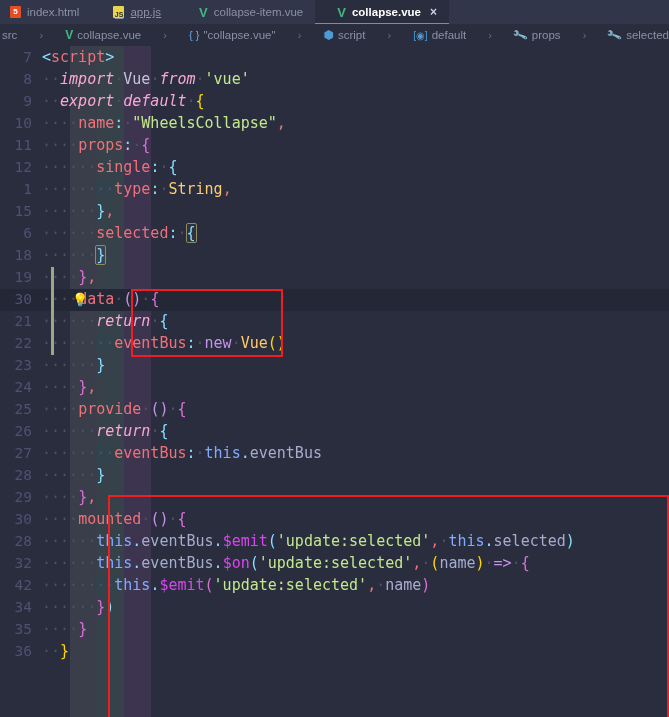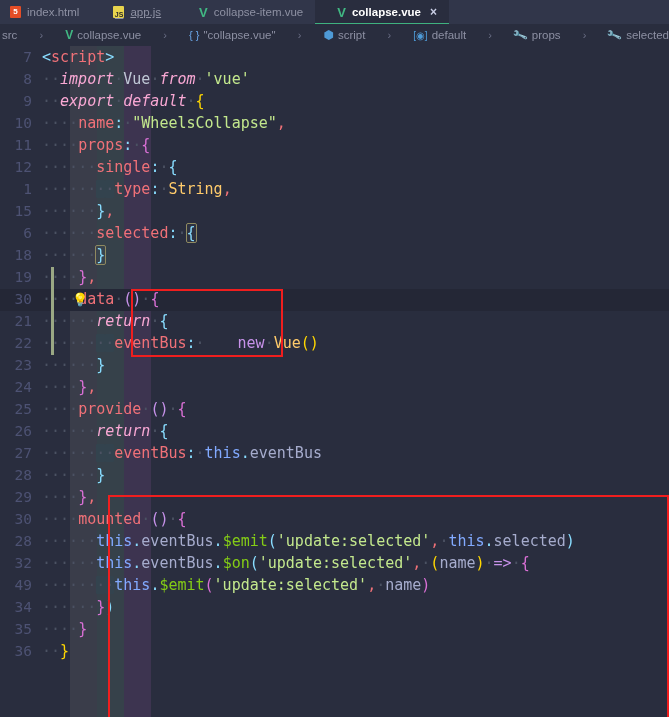--- a/index.html
+++ b/index.html
@@ -111,29 +111,29 @@
   }
   .code { position: relative; flex: 1 1 auto; }
 
   
   .guides { position: absolute; top: 0; left: 0; width: 100%; height: 100%; pointer-events: none; }
   .gband { position: absolute; top: 0; bottom: 0; }
 
   
   .t-tag      { color: #f07178; }
   .t-kw       { color: #f9a8d4; font-style: italic; }
-  .t-kw2      { color: #c792ea; margin-left: 33px; }
+  .t-kw2      { color: #c792ea; }
   .t-var      { color: #bfc7d5; }
   .t-prop     { color: #f07178; }
   .t-str      { color: #c3e88d; }
   .t-type     { color: #ffcb6b; }
   .t-punc     { color: #89ddff; }
   .t-paren    { color: #c792ea; }
   .t-this     { color: #82aaff; }
-  .t-method   { color: #84cc16; }
+  .t-method   { color: #d946ef; }
   .t-brace-y  { color: #ffd700; }
   .t-brace-p  { color: #da70d6; }
   .t-brace-b  { color: #89ddff; }
   .t-op       { color: #c792ea; }
   .t-plain    { color: #a6accd; }
   .ws { color: #4b5263; }
 
   
   .hl-line { position: absolute; left: 0; right: 0; top: 0; height: 22px; background: #242736; }
   .bracket-match {
@@ -362,21 +362,21 @@
     <span class="lineno">28</span>
     <span class="code"><span class="ws">·</span><span class="ws">·</span><span class="ws">·</span><span class="ws">·</span><span class="ws">·</span><span class="ws">·</span><span class="t-this">this</span><span class="t-punc">.</span><span class="t-plain">eventBus</span><span class="t-punc">.</span><span class="t-method">$emit</span><span class="t-brace-b">(</span><span class="t-str">'update:selected'</span><span class="t-prop">,</span><span class="ws">·</span><span class="t-this">this</span><span class="t-punc">.</span><span class="t-plain">selected</span><span class="t-brace-b">)</span></span>
   </div>
 
   <div class="row">
     <span class="lineno">32</span>
     <span class="code"><span class="ws">·</span><span class="ws">·</span><span class="ws">·</span><span class="ws">·</span><span class="ws">·</span><span class="ws">·</span><span class="t-this">this</span><span class="t-punc">.</span><span class="t-plain">eventBus</span><span class="t-punc">.</span><span class="t-method">$on</span><span class="t-brace-b">(</span><span class="t-str">'update:selected'</span><span class="t-prop">,</span><span class="ws">·</span><span class="t-brace-y">(</span><span class="t-plain">name</span><span class="t-brace-y">)</span><span class="ws">·</span><span class="t-op">=&gt;</span><span class="ws">·</span><span class="t-brace-p">{</span></span>
   </div>
 
   <div class="row">
-    <span class="lineno">49</span>
+    <span class="lineno">42</span>
     <span class="code"><span class="ws">·</span><span class="ws">·</span><span class="ws">·</span><span class="ws">·</span><span class="ws">·</span><span class="ws">·</span><span class="ws word-hl">·</span><span class="ws word-hl">·</span><span class="t-this">this</span><span class="t-punc">.</span><span class="t-method">$emit</span><span class="t-brace-p">(</span><span class="t-str">'update:selected'</span><span class="t-prop">,</span><span class="ws">·</span><span class="t-plain">name</span><span class="t-brace-p">)</span></span>
   </div>
 
   <div class="row">
     <span class="lineno">34</span>
     <span class="code"><span class="ws">·</span><span class="ws">·</span><span class="ws">·</span><span class="ws">·</span><span class="ws">·</span><span class="ws">·</span><span class="t-brace-p">}</span><span class="t-brace-b">)</span></span>
   </div>
 
   <div class="row">
     <span class="lineno">35</span>

